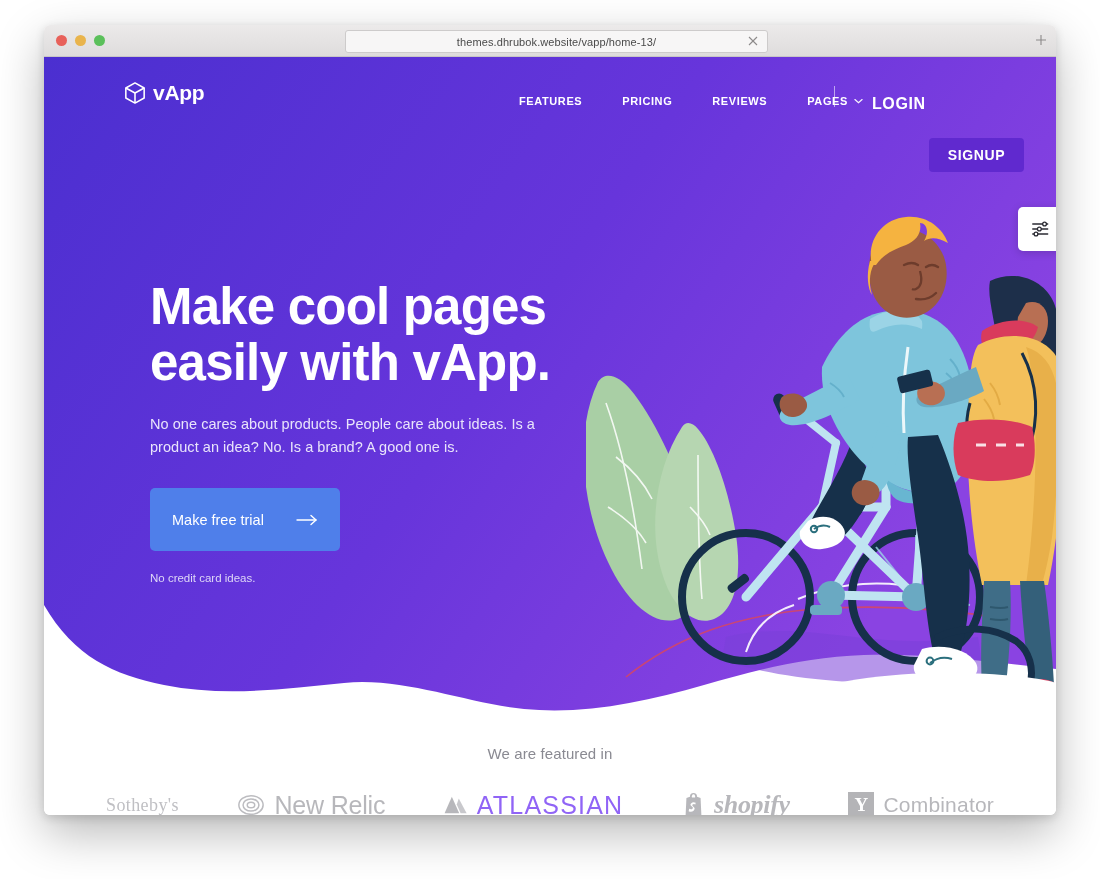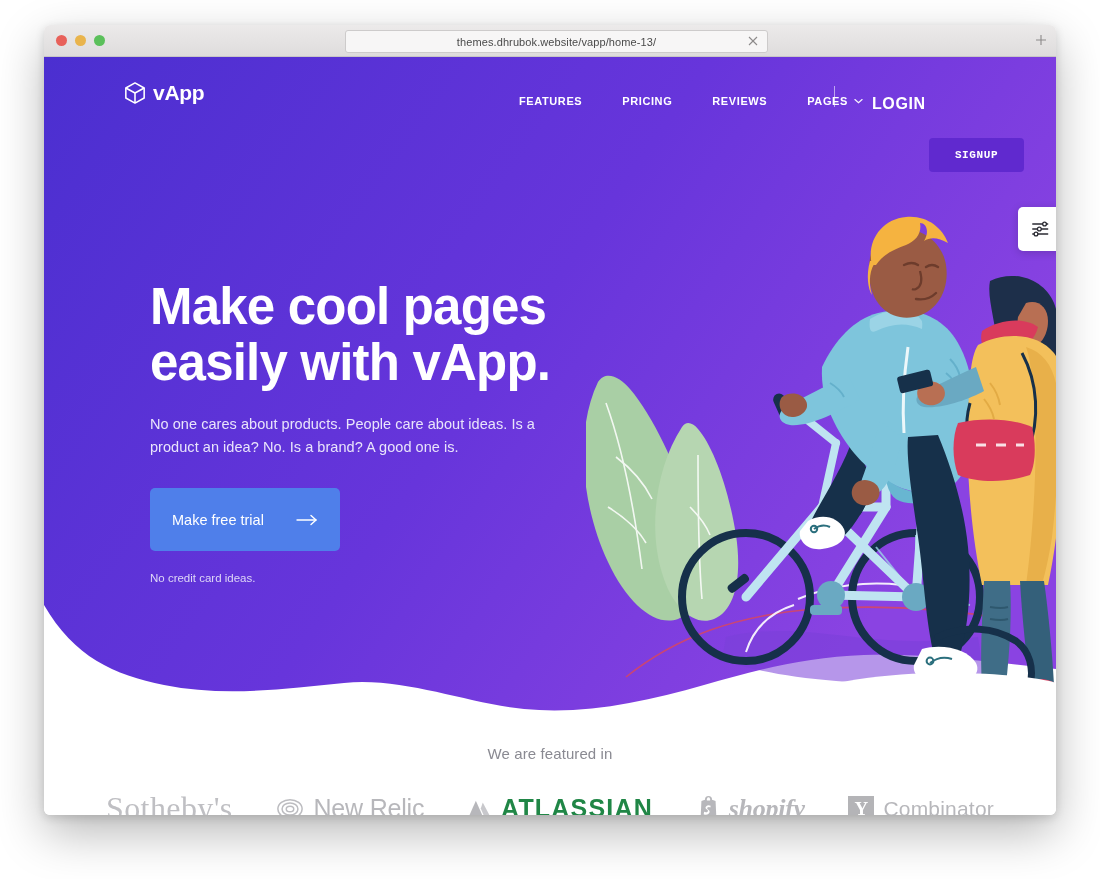--- a/index.html
+++ b/index.html
@@ -181,25 +181,25 @@
   .signup-btn {
     position: absolute;
     left: 885px;
     top: 81px;
     width: 95px;
     height: 34px;
     background: #6029cf;
     border: none;
     border-radius: 4px;
     color: #ffffff;
-    font-size: 11px;
+    font-size: 14px;
     font-weight: bold;
     letter-spacing: 0.6px;
     cursor: pointer;
-    font-family: Liberation Mono, monospace;
+    font-family: Liberation Sans, sans-serif;
   }
 
   
   .hero-copy { position: absolute; left: 106px; top: 222px; z-index: 10; width: 470px; }
 
   .hero-title {
     margin: 0;
     color: #ffffff;
     font-size: 51px;
     line-height: 56px;
@@ -297,33 +297,33 @@
   }
   .logo-item {
     display: flex;
     align-items: center;
     gap: 9px;
     color: #b9b9bd;
     opacity: .95;
   }
   .logo-sothebys {
     font-family: "Liberation Serif", serif;
-    font-size: 32px;
+    font-size: 18px;
     color: #bcbcc0;
     letter-spacing: .4px;
   }
   .logo-newrelic-text {
     font-size: 25px;
     color: #b4b4b8;
     letter-spacing: -0.2px;
   }
   .logo-atlassian-text {
     font-size: 25px;
-    font-weight: bold;
-    color: #15803d;
+    font-weight: normal;
+    color: #8b5cf6;
     letter-spacing: 1.2px;
   }
   .logo-shopify-text {
     font-family: "Liberation Serif", serif;
     font-style: italic;
     font-weight: bold;
     font-size: 26px;
     color: #b4b4b8;
     letter-spacing: -0.3px;
   }

